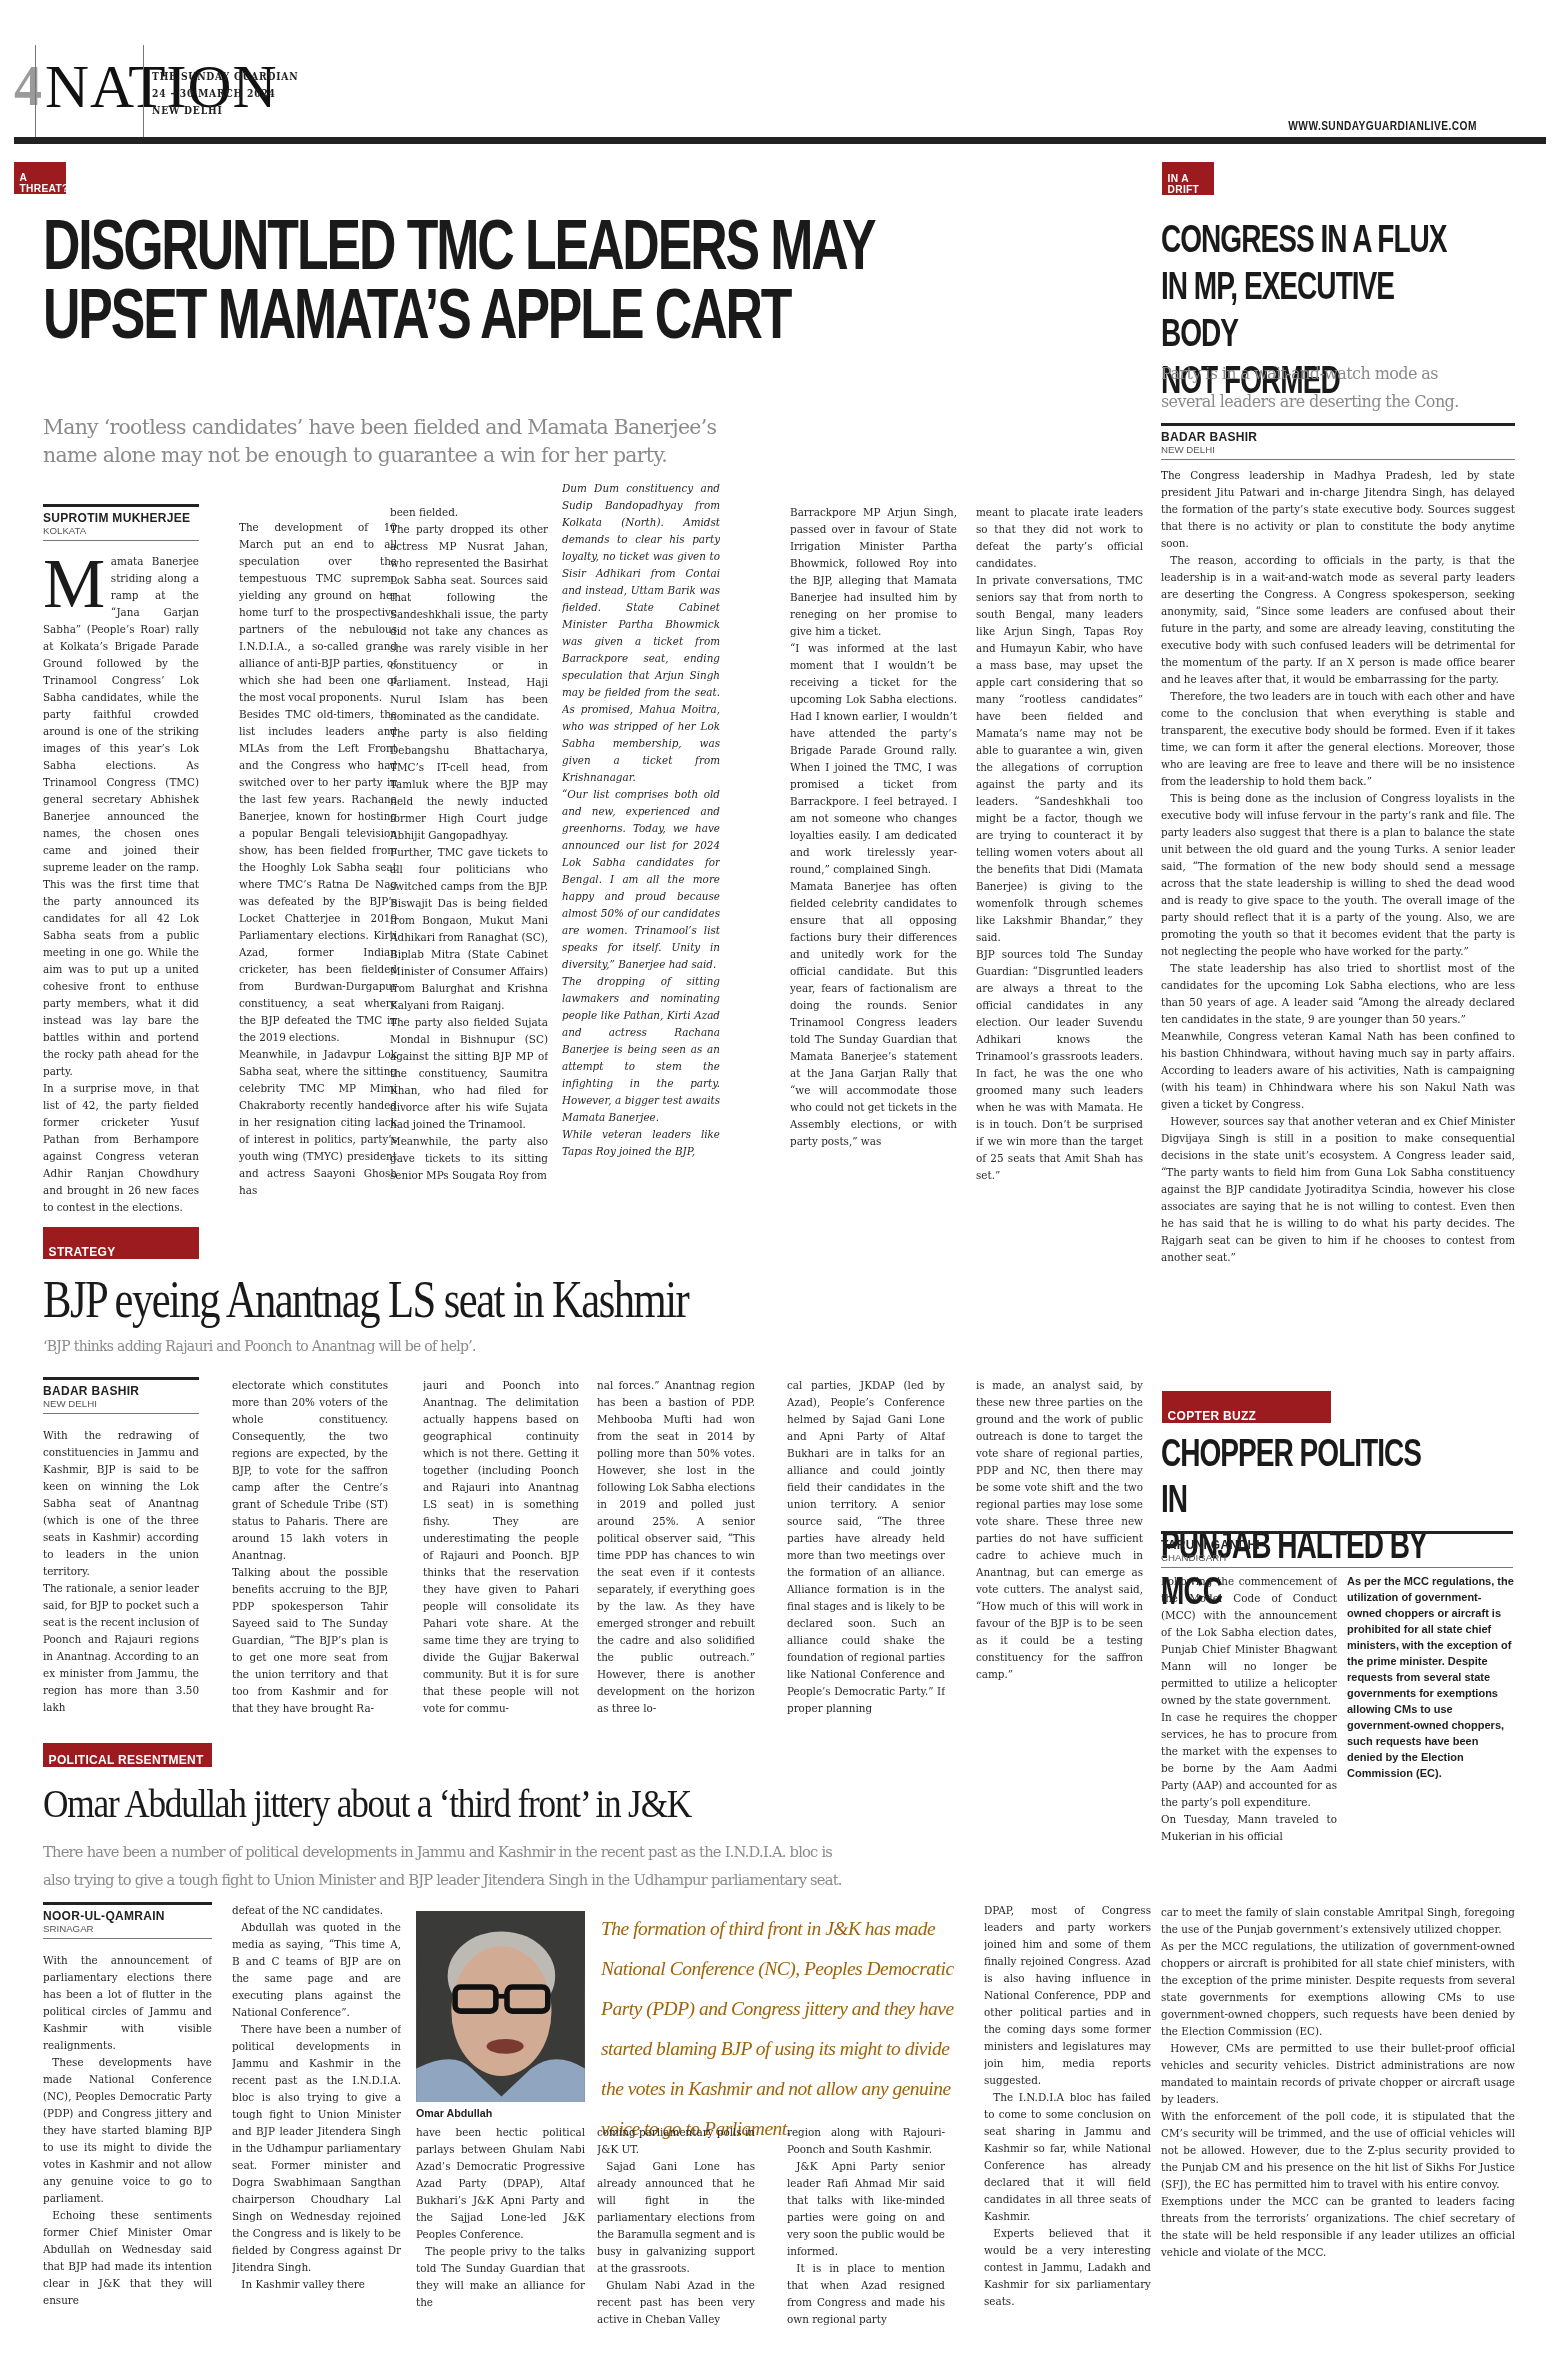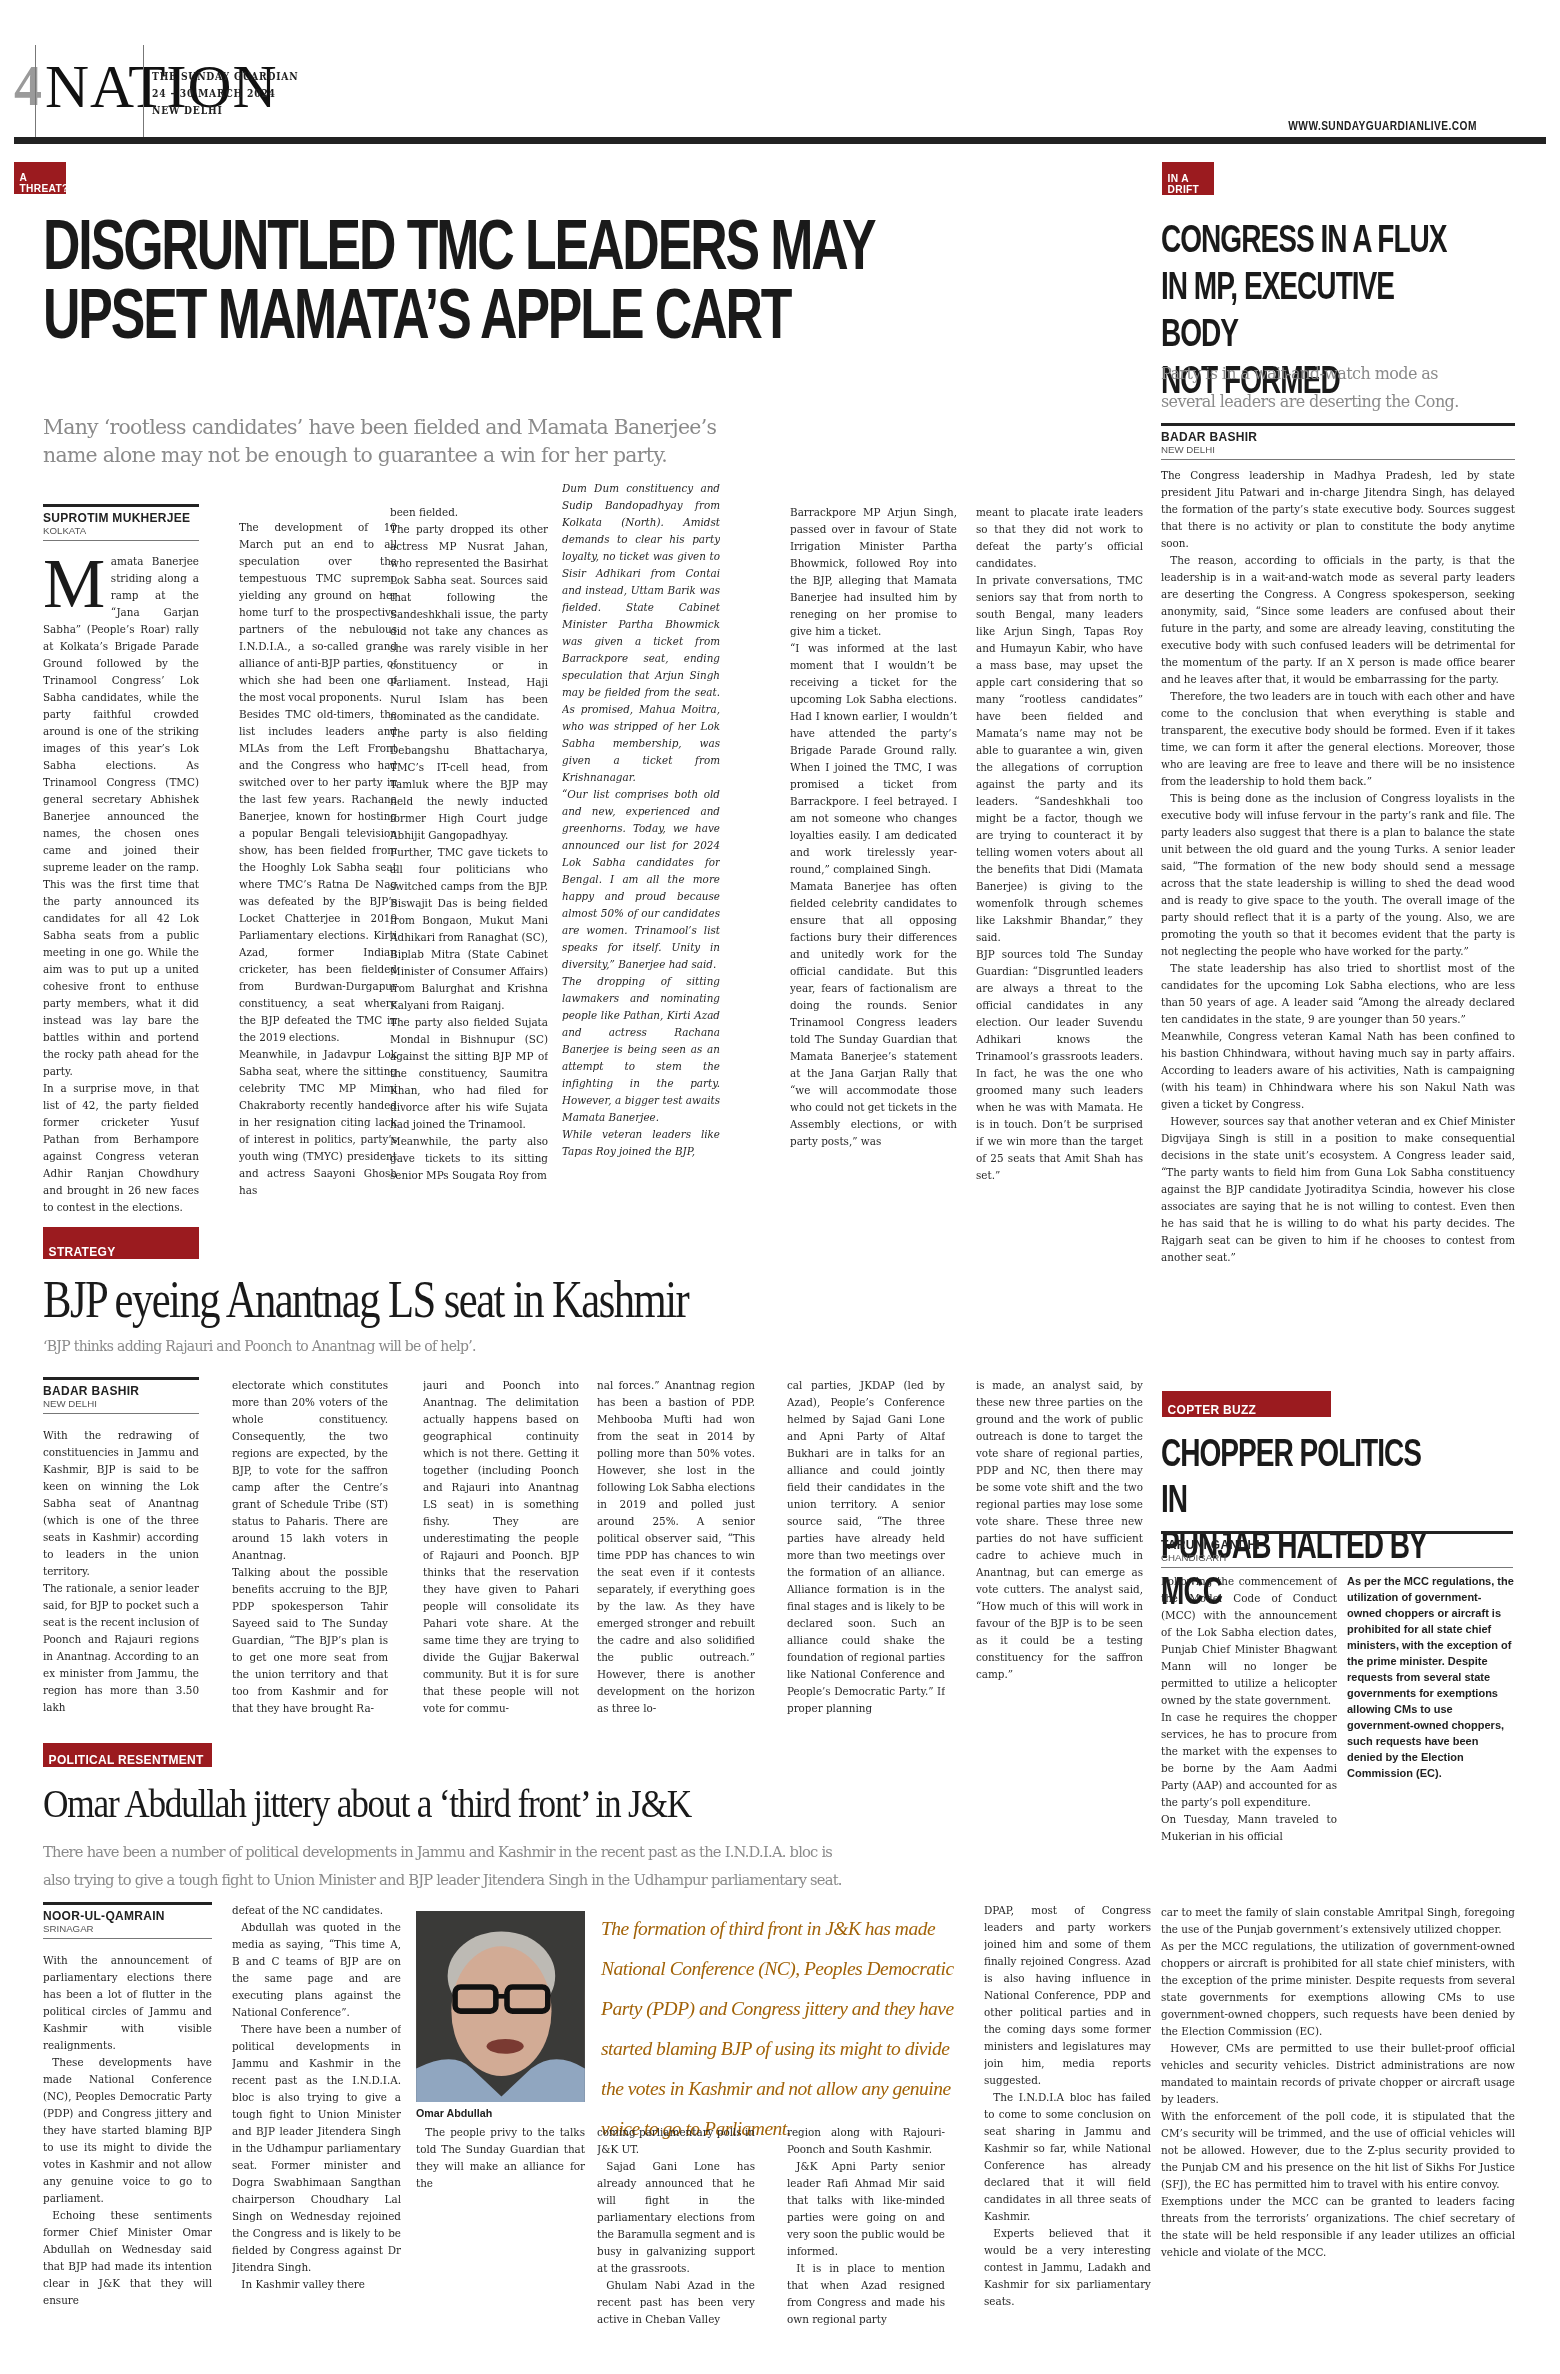--- a/index.html
+++ b/index.html
@@ -156,21 +156,21 @@
 <div class="abs col" style="left:597px; top:1377px; width:158px; height:356px;">
   <p>nal forces.” Anantnag region has been a bastion of PDP. Mehbooba Mufti had won from the seat in 2014 by polling more than 50% votes. However, she lost in the following Lok Sabha elections in 2019 and polled just around 25%. A senior political observer said, “This time PDP has chances to win the seat even if it contests separately, if everything goes by the law. As they have emerged stronger and rebuilt the cadre and also solidified the public outreach.” However, there is another development on the horizon as three lo-</p>
 </div>
 <div class="abs col" style="left:787px; top:1377px; width:158px; height:356px;">
   <p>cal parties, JKDAP (led by Azad), People’s Conference helmed by Sajad Gani Lone and Apni Party of Altaf Bukhari are in talks for an alliance and could jointly field their candidates in the union territory. A senior source said, “The three parties have already held more than two meetings over the formation of an alliance. Alliance formation is in the final stages and is likely to be declared soon. Such an alliance could shake the foundation of regional parties like National Conference and People’s Democratic Party.” If proper planning</p>
 </div>
 <div class="abs col" style="left:976px; top:1377px; width:167px; height:356px;">
   <p>is made, an analyst said, by these new three parties on the ground and the work of public outreach is done to target the vote share of regional parties, PDP and NC, then there may be some vote shift and the two regional parties may lose some vote share. These three new parties do not have sufficient cadre to achieve much in Anantnag, but can emerge as vote cutters. The analyst said, “How much of this will work in favour of the BJP is to be seen as it could be a testing constituency for the saffron camp.”</p>
 </div>
 
-<div class="abs kicker" style="left:1162px; top:1391px; width:169px; height:26px;">
+<div class="abs kicker" style="left:1162px; top:1391px; width:169px; height:32px;">
   <span>COPTER BUZZ</span>
 </div>
 <div class="abs hl-condensed" style="left:1161px; top:1430px; font-size:39px; line-height:46px; letter-spacing:-1.4px; transform:scaleX(0.72);">
   <div>CHOPPER POLITICS IN</div>
   <div>PUNJAB HALTED BY MCC</div>
 </div>
 <div class="abs byline" style="left:1161px; top:1531px; width:352px;">
   <div class="name">TARUNI GANDHI</div>
   <div class="loc">CHANDIGARH</div>
 </div>
@@ -220,20 +220,21 @@
     <ellipse cx="92" cy="108" rx="54" ry="70" fill="#d2ab95"></ellipse>
     <rect x="42" y="82" width="44" height="26" rx="6" fill="none" stroke="#111" stroke-width="6"></rect>
     <rect x="98" y="82" width="44" height="26" rx="6" fill="none" stroke="#111" stroke-width="6"></rect>
     <line x1="86" y1="92" x2="98" y2="92" stroke="#111" stroke-width="5"></line>
     <ellipse cx="96" cy="146" rx="20" ry="8" fill="#7a3a32"></ellipse>
     <path d="M0 206 L0 170 Q40 150 60 170 L92 200 L124 170 Q150 150 182 170 L182 206 Z" fill="#90a6c0"></path>
   </svg>
 </div>
 <div class="abs caption" style="left:416px; top:2107px;">Omar Abdullah</div>
 <div class="abs col" style="left:416px; top:2124px; width:169px; height:226px;">
+  <p>have been hectic political parlays between Ghulam Nabi Azad’s Democratic Progressive Azad Party (DPAP), Altaf Bukhari’s J&amp;K Apni Party and the Sajjad Lone-led J&amp;K Peoples Conference.</p>
   <p class="ind">The people privy to the talks told The Sunday Guardian that they will make an alliance for the</p>
 </div>
 
 <div class="abs pullquote" style="left:601px; top:1909px; width:362px;">The formation of third front in J&amp;K has made National Conference (NC), Peoples Democratic Party (PDP) and Congress jittery and they have started blaming BJP of using its might to divide the votes in Kashmir and not allow any genuine voice to go to Parliament.</div>
 
 <div class="abs col" style="left:597px; top:2124px; width:158px; height:226px;">
   <p>coming parliamentary polls in J&amp;K UT.</p>
   <p class="ind">Sajad Gani Lone has already announced that he will fight in the parliamentary elections from the Baramulla segment and is busy in galvanizing support at the grassroots.</p>
   <p class="ind">Ghulam Nabi Azad in the recent past has been very active in Cheban Valley</p>
 </div>

